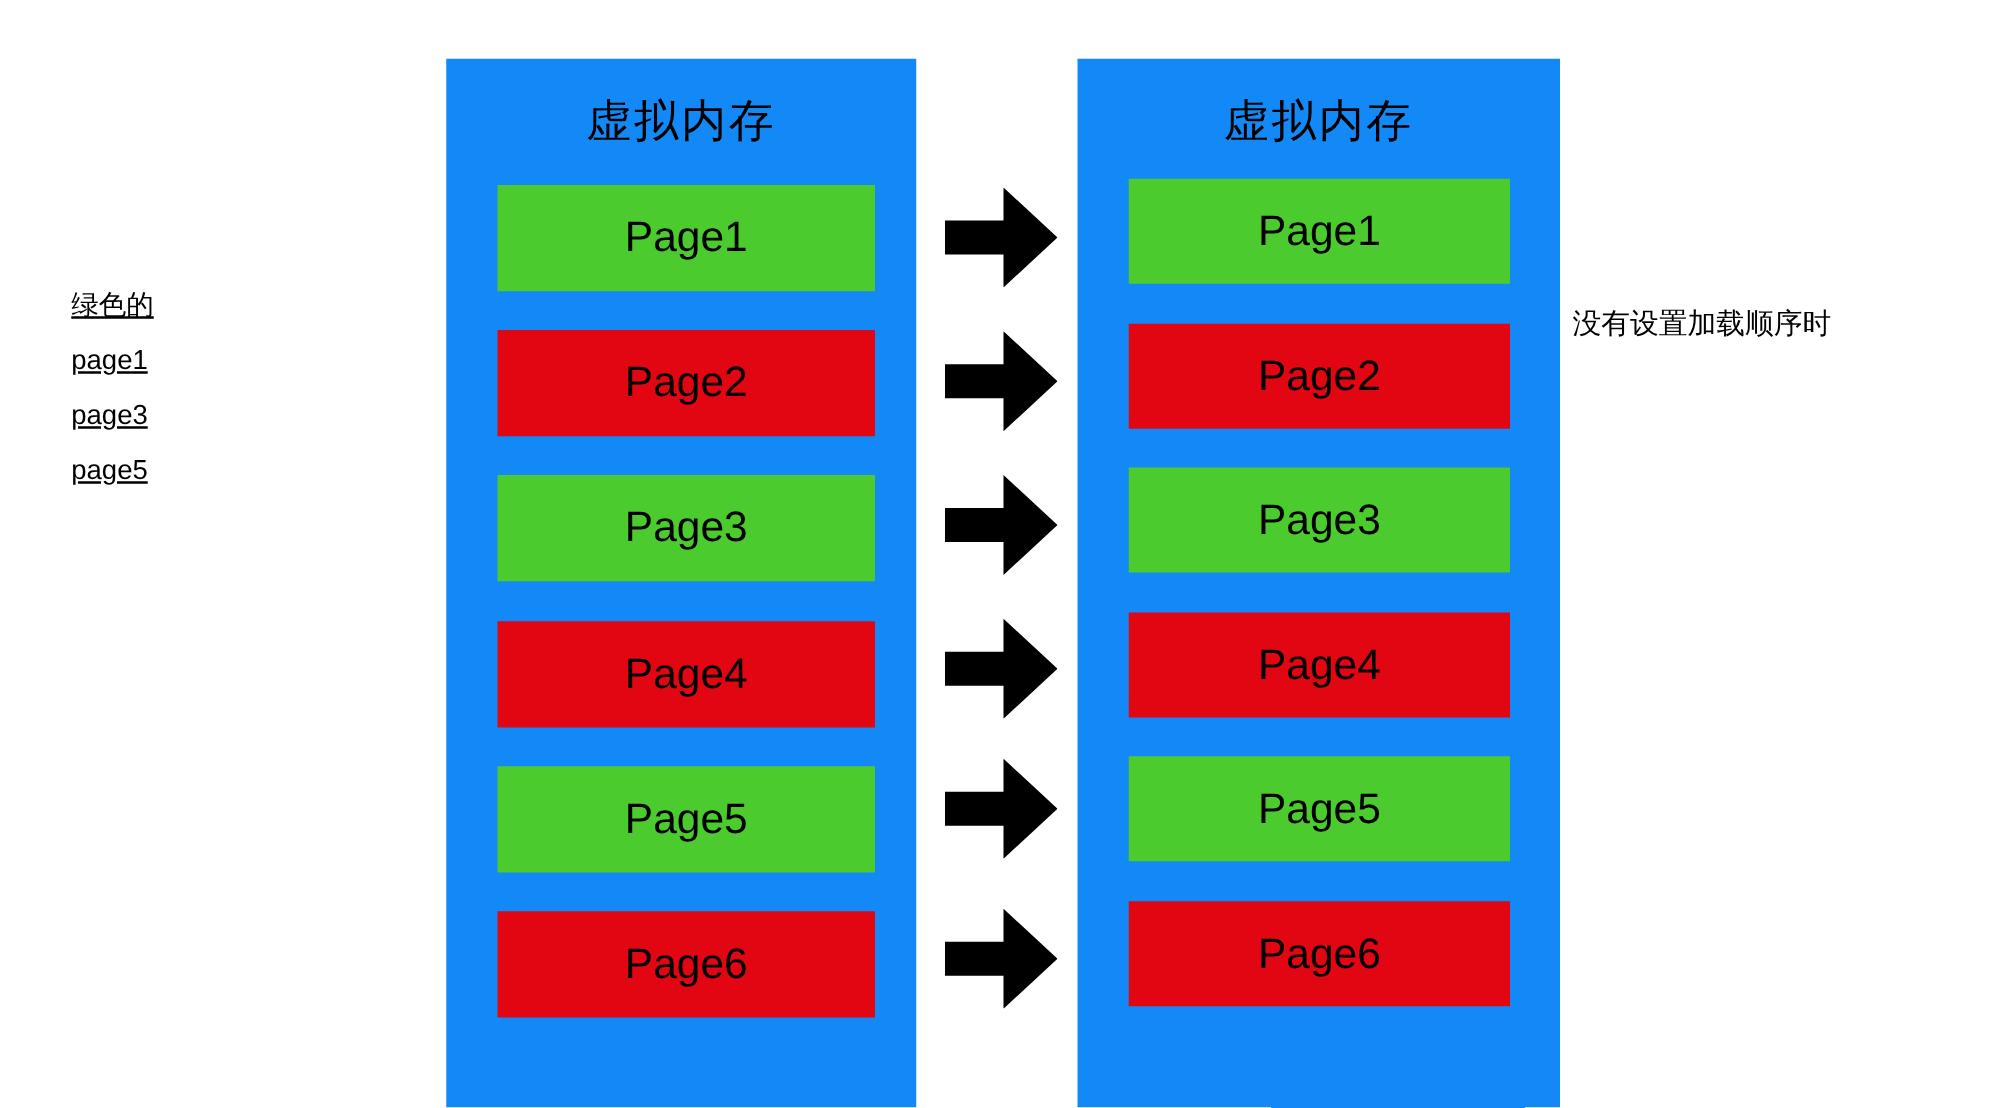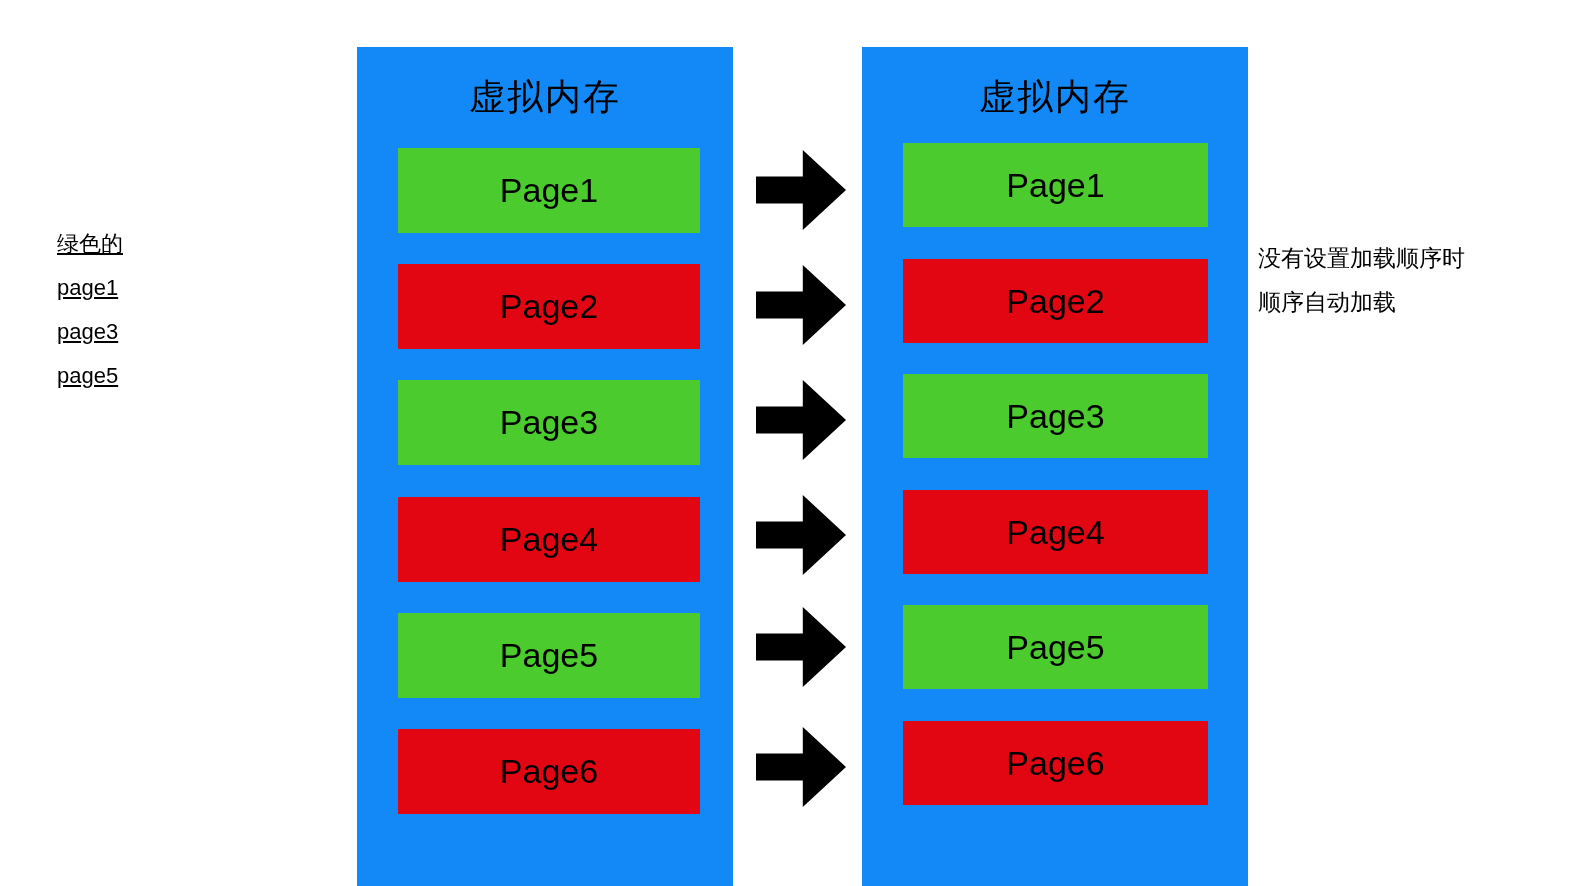--- a/index.html
+++ b/index.html
@@ -23,20 +23,21 @@
     height: 44px;
     line-height: 44px;
     white-space: nowrap;
   }
   .note-right { left: 1258px; top: 236px; }
   .note-right .note-line {
     font-size: 23px;
     height: 44px;
     line-height: 44px;
     white-space: nowrap;
+    text-align: center;
   }
   
   .mem-column {
     position: absolute;
     top: 47px;
     height: 858px;
   }
   .col-virtual { left: 357px; width: 376px; }
   .col-physical { left: 862px; width: 386px; }
   .col-title {
@@ -146,16 +147,15 @@
     <div class="page-box pb-4" style="background-color: rgb(76, 203, 46);">
       <span>Page5</span>
     </div>
     <div class="page-box pb-5" style="background-color: rgb(226, 6, 19);">
       <span>Page6</span>
     </div>
   </div>
 
   <div class="note note-right">
     <div class="note-line">没有设置加载顺序时</div>
-    <div class="note-line">顺序自动加载</div>
   </div>
 
 </div>
 
 </body></html>

